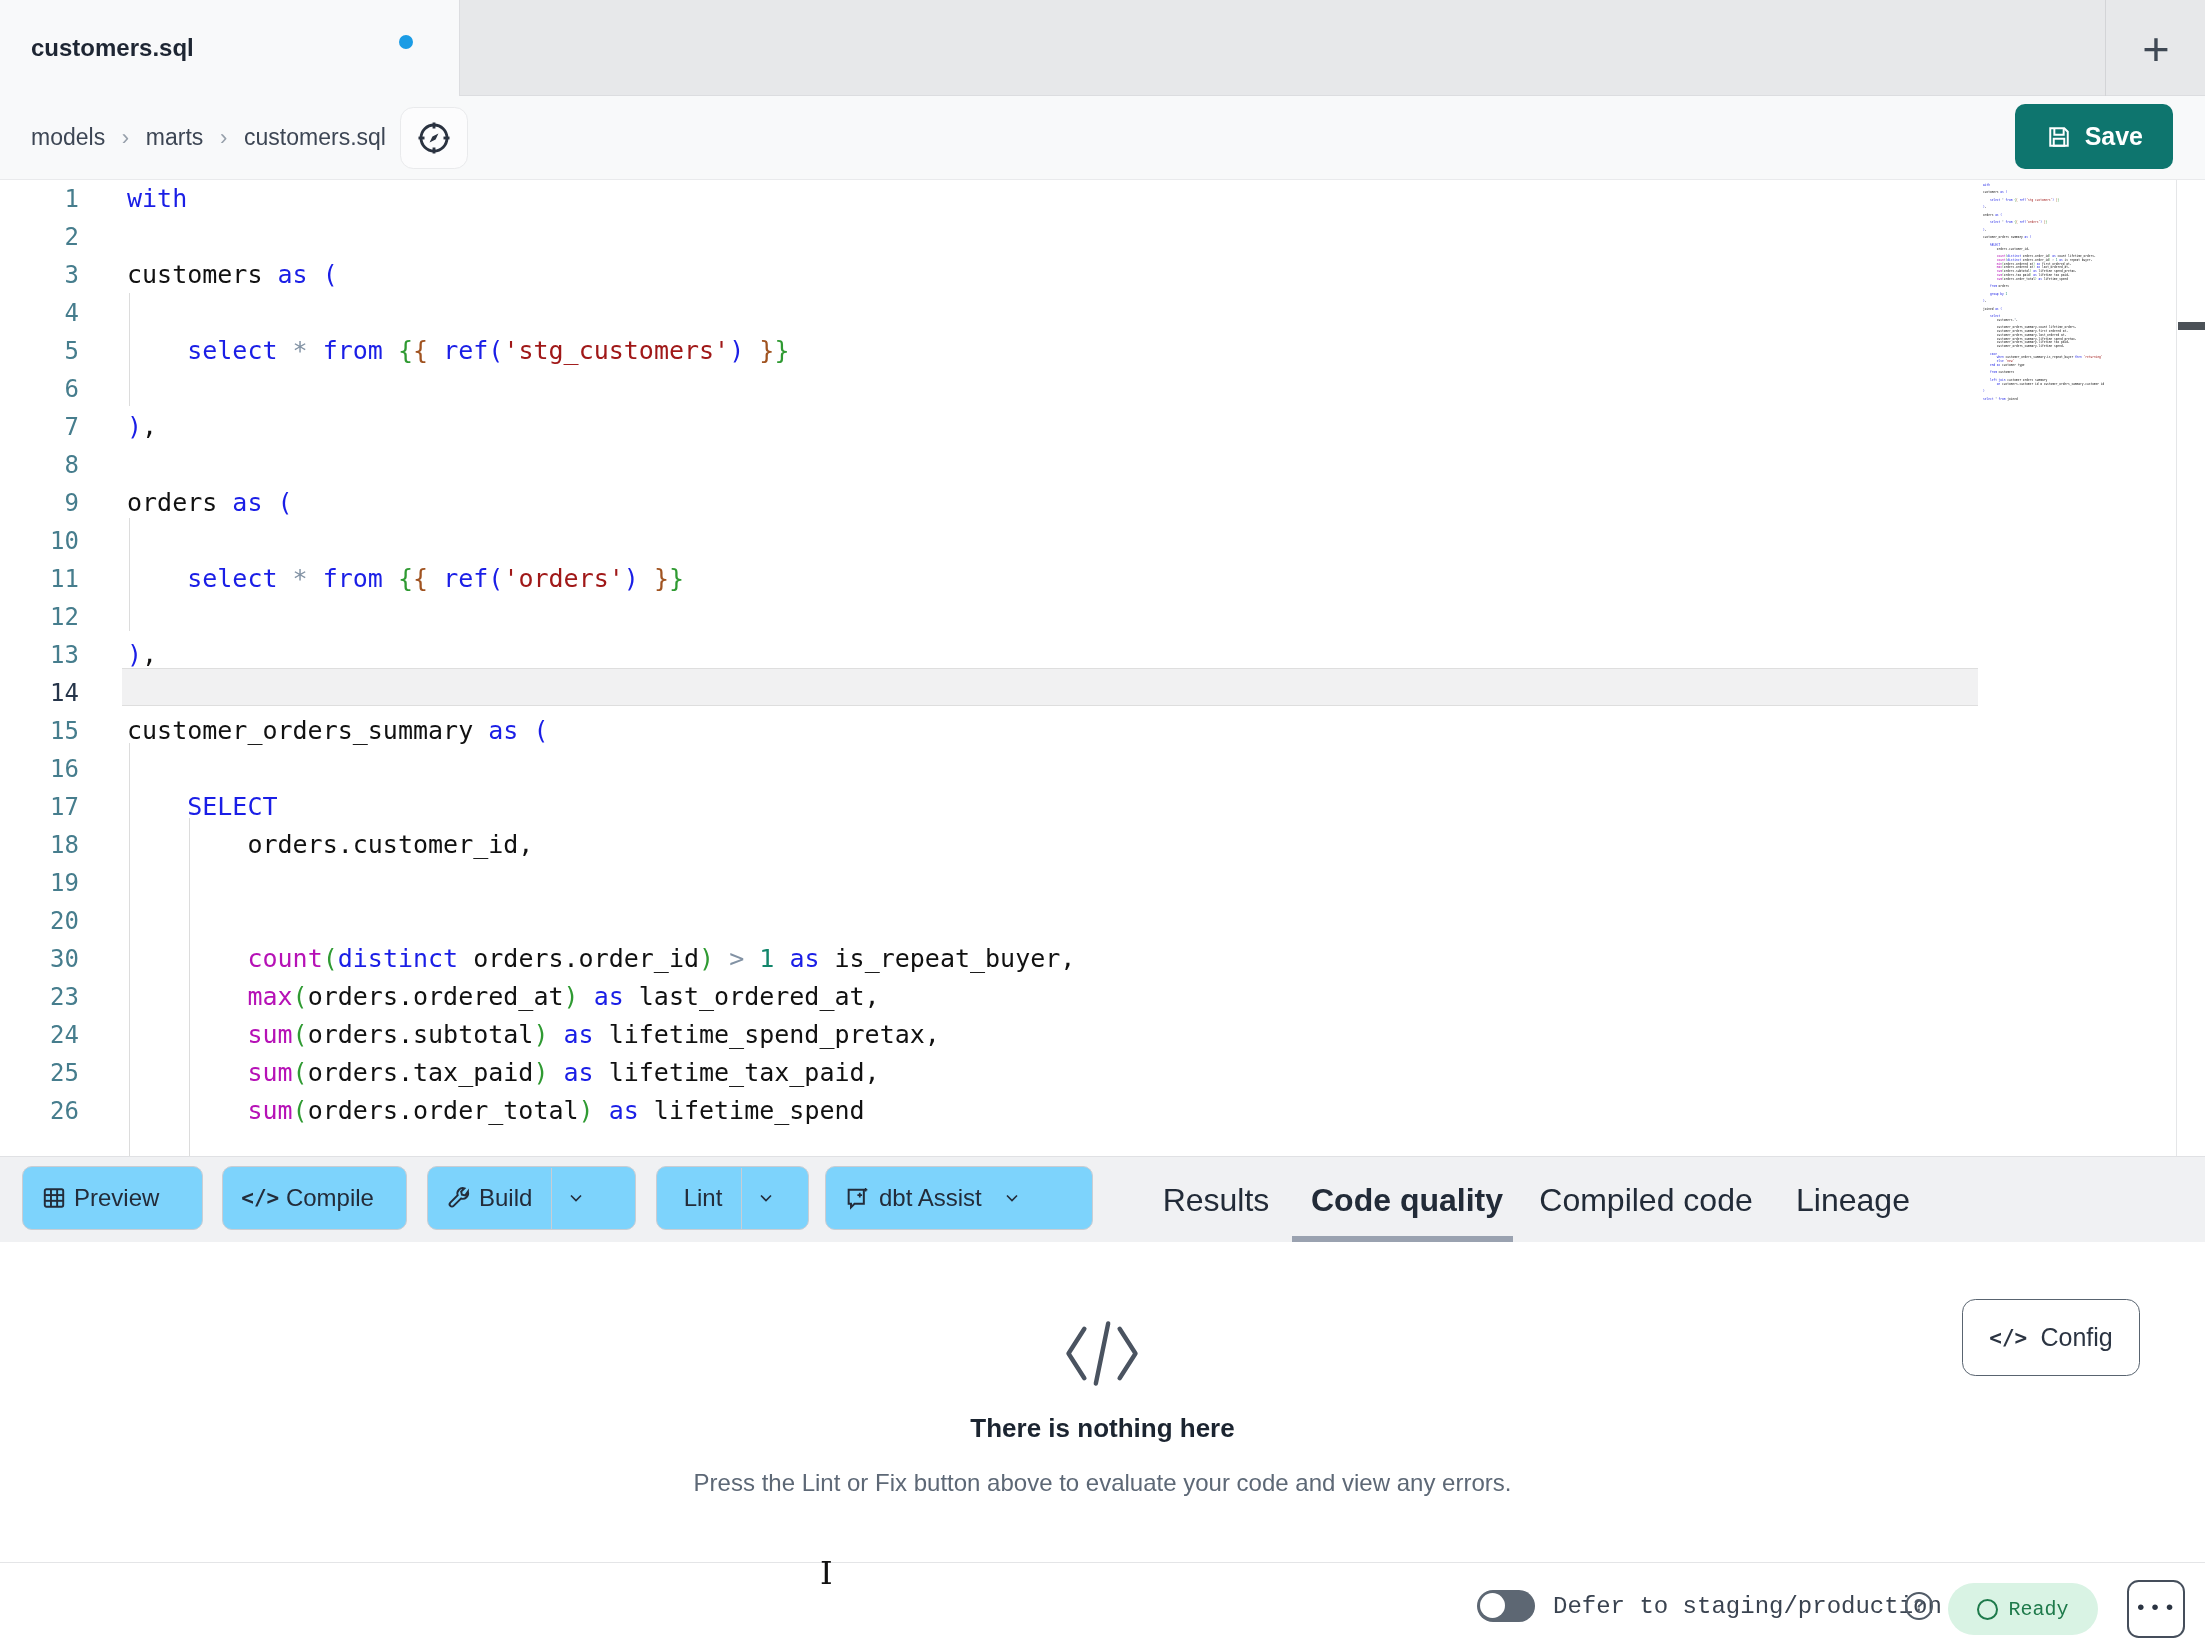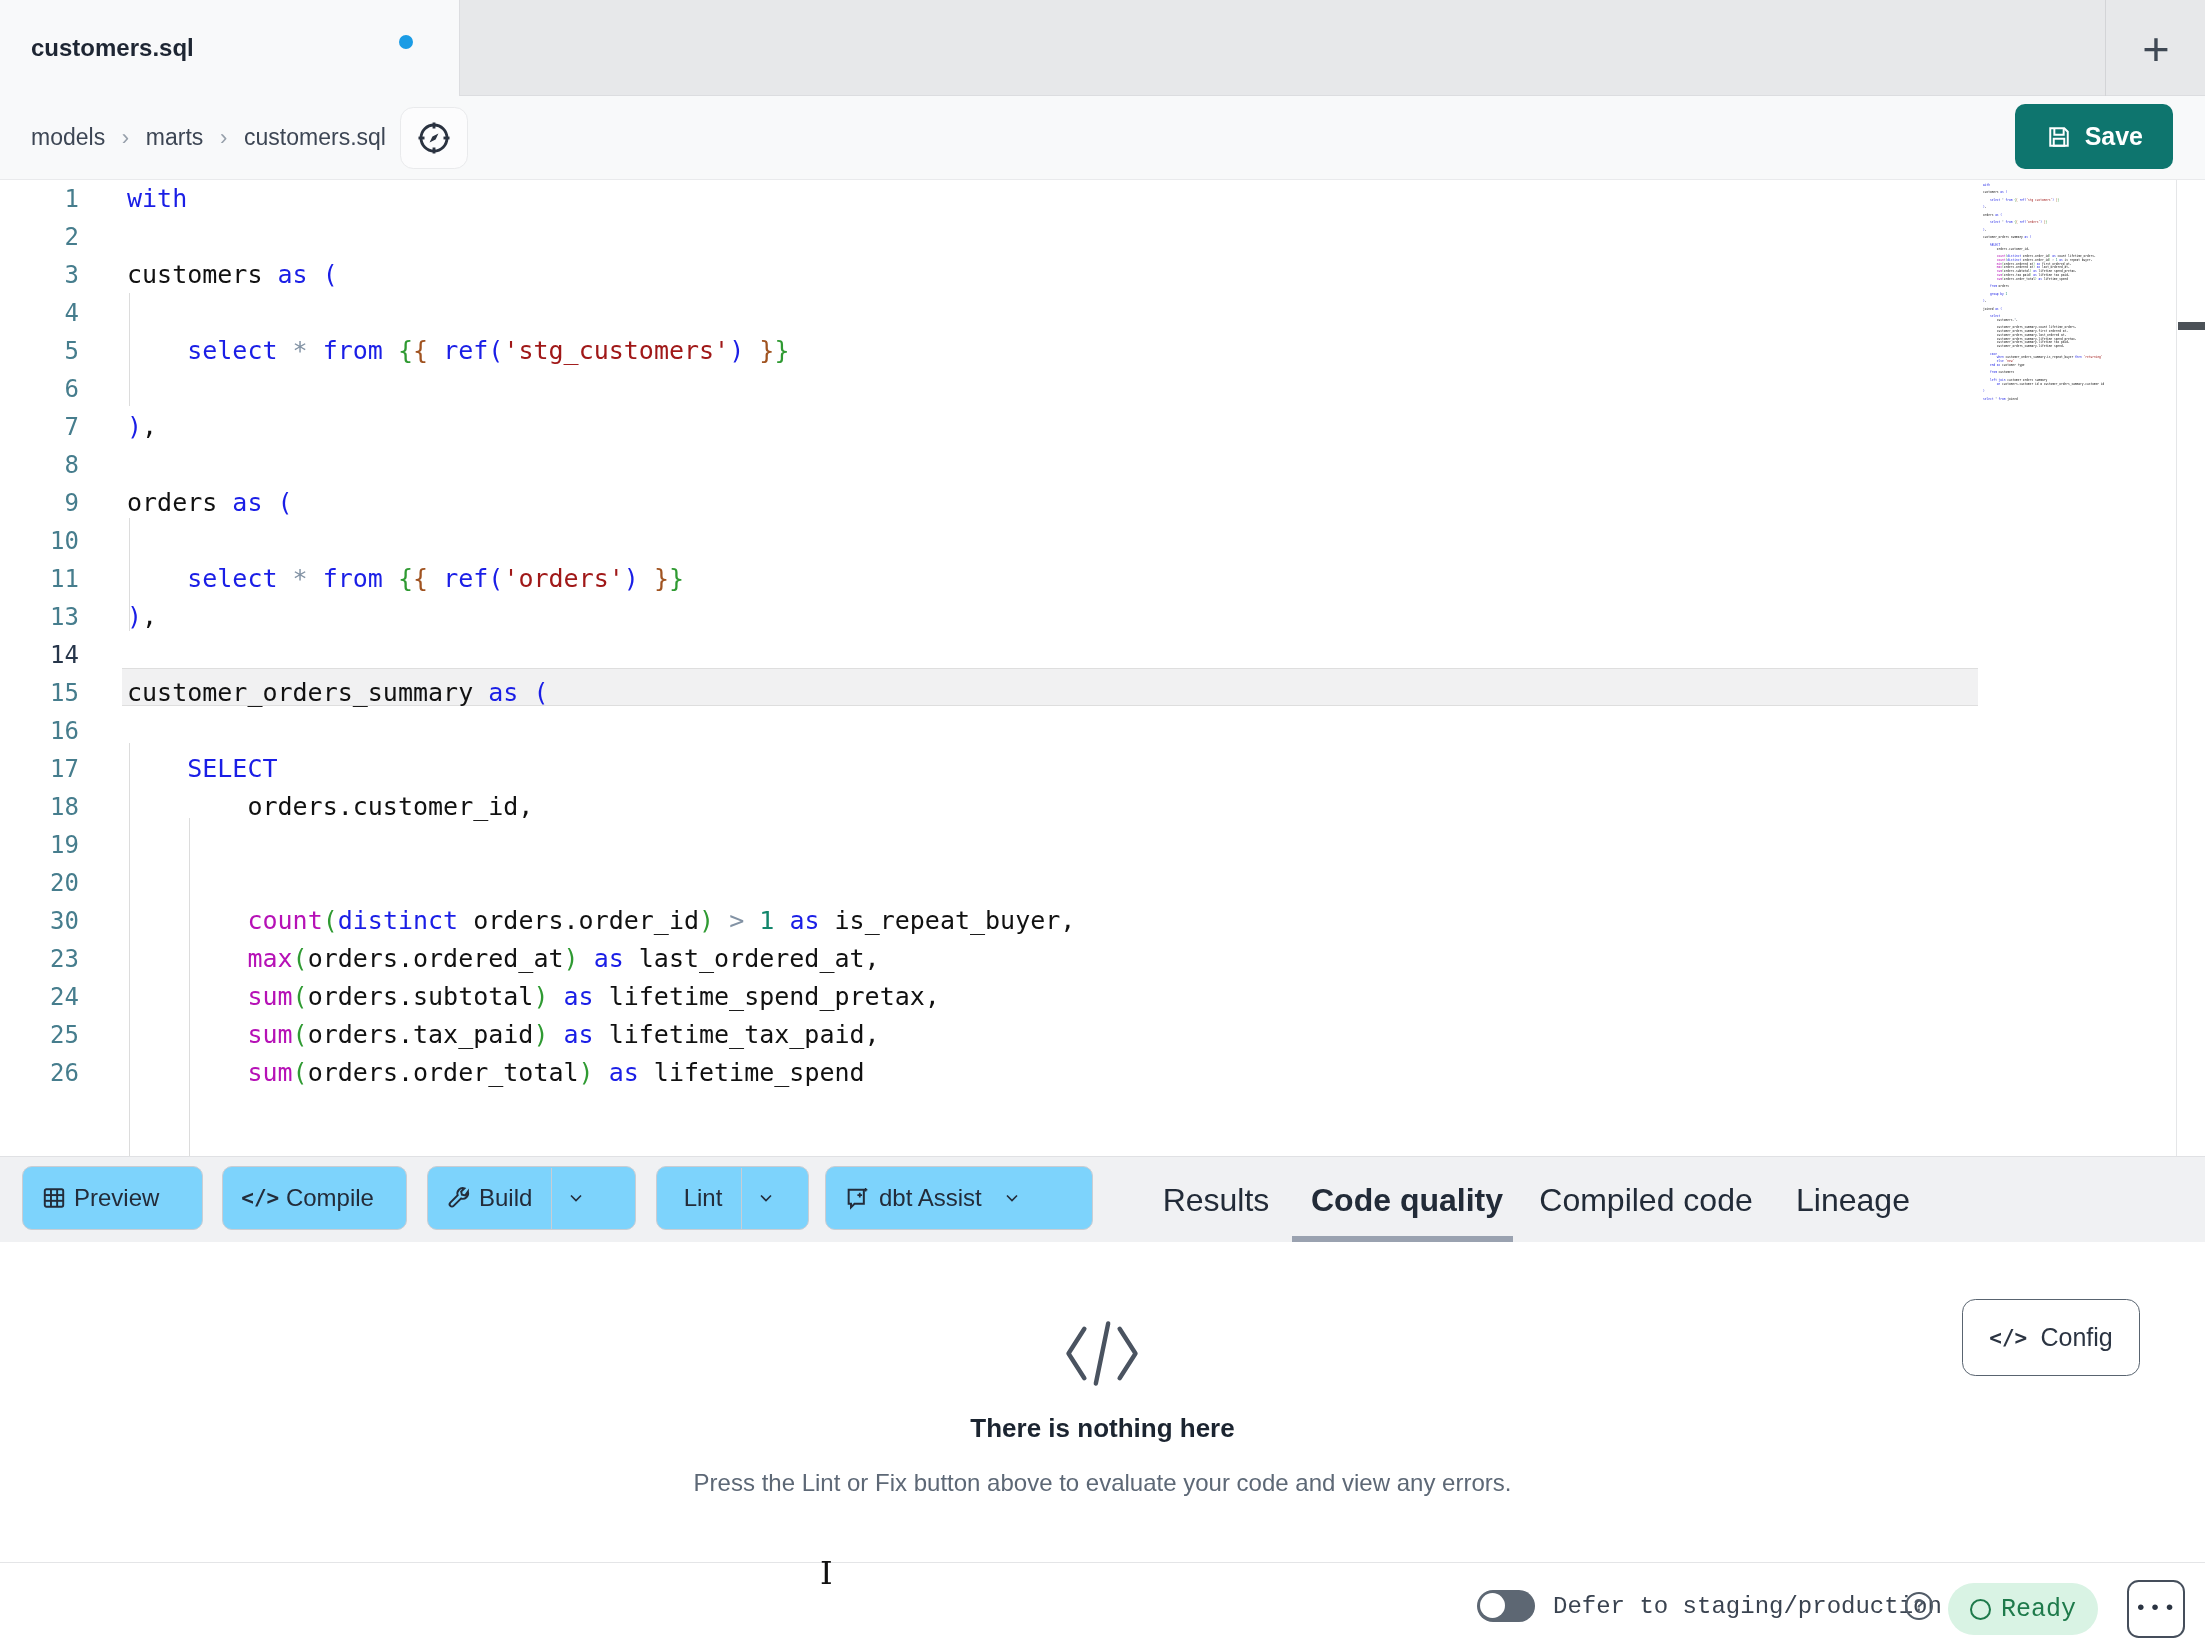--- a/index.html
+++ b/index.html
@@ -69,21 +69,21 @@
   .config-btn .code-glyph { font-family:"DejaVu Sans Mono", monospace; font-size:21px; font-weight:700; }
 
   
   .statusbar { position:absolute; left:0; top:1562px; width:2205px; height:87px; background:#ffffff; border-top:1.7px solid #e4e5e7;font-family:Liberation Mono, monospace; }
   .toggle { position:absolute; left:1477px; top:27px; width:58px; height:32px; background:#5d6773; border-radius:16px; cursor:pointer; }
   .toggle .knob { position:absolute; left:3.3px; top:3.3px; width:25px; height:25px; background:#ffffff; border-radius:50%; }
   .defer-label { position:absolute; left:1553px; top:0; height:87px; display:flex; align-items:center; font-size:24px; color:#3a4350; }
   .help-icon { position:absolute; left:1905px; top:29px; width:28px; height:28px; border:2px solid #525c68; border-radius:50%; display:flex; align-items:center; justify-content:center; font-size:17.5px; font-weight:600; color:#525c68; cursor:pointer; }
   .ready-pill { position:absolute; left:1948px; top:20px; width:150px; height:52px; border-radius:26px; background:#d9f3e4; display:flex; align-items:center; justify-content:center; gap:10px; cursor:pointer; }
   .ready-pill .ring { width:21px; height:21px; border:2.5px solid #1e7a4b; border-radius:50%; }
-  .ready-pill .txt { font-size:25px; color:#1e7a4b; font-weight:500; }
+  .ready-pill .txt { font-size:20px; color:#1e7a4b; font-weight:500; }
   .more-btn { position:absolute; left:2127px; top:16.7px; width:58px; height:58px; border:2.1px solid #454e5b; border-radius:11.7px; background:#ffffff; display:flex; align-items:center; justify-content:center; font-size:21px; letter-spacing:1.7px; color:#2b3442; cursor:pointer; }
 
   .ibeam-cursor { position:absolute; left:820px; top:1554px; font-family:"DejaVu Serif", serif; font-size:32px; color:#111111; z-index:5; }
 
   svg { display:block; }
 </style>
 </head>
 <body>
 
 <div id="app">
@@ -176,20 +176,24 @@
         </div>
         <div class="code-line">
           <span class="gut">10</span>
           <span class="codetxt"></span>
         </div>
         <div class="code-line">
           <span class="gut">11</span>
           <span class="codetxt"><span class="tk-plain">    </span><span class="tk-kw">select</span><span class="tk-plain"> </span><span class="tk-op">*</span><span class="tk-plain"> </span><span class="tk-kw">from</span><span class="tk-plain"> </span><span class="tk-brg">{</span><span class="tk-brn">{</span><span class="tk-plain"> </span><span class="tk-kw">ref</span><span class="tk-kw">(</span><span class="tk-str">'orders'</span><span class="tk-kw">)</span><span class="tk-plain"> </span><span class="tk-brn">}</span><span class="tk-brg">}</span></span>
         </div>
         <div class="code-line">
+          <span class="gut">12</span>
+          <span class="codetxt"></span>
+        </div>
+        <div class="code-line">
           <span class="gut">13</span>
           <span class="codetxt"><span class="tk-kw">)</span><span class="tk-plain">,</span></span>
         </div>
         <div class="code-line cur">
           <span class="gut">14</span>
           <span class="codetxt"></span>
         </div>
         <div class="code-line">
           <span class="gut">15</span>
           <span class="codetxt"><span class="tk-plain">customer_orders_summary </span><span class="tk-kw">as</span><span class="tk-plain"> </span><span class="tk-kw">(</span></span>

